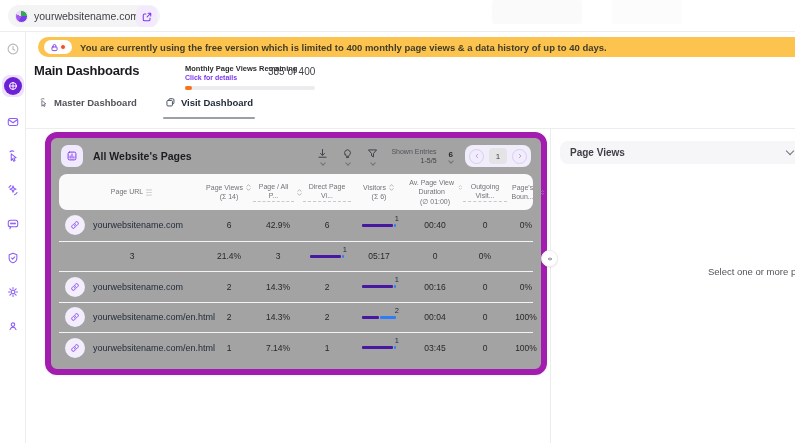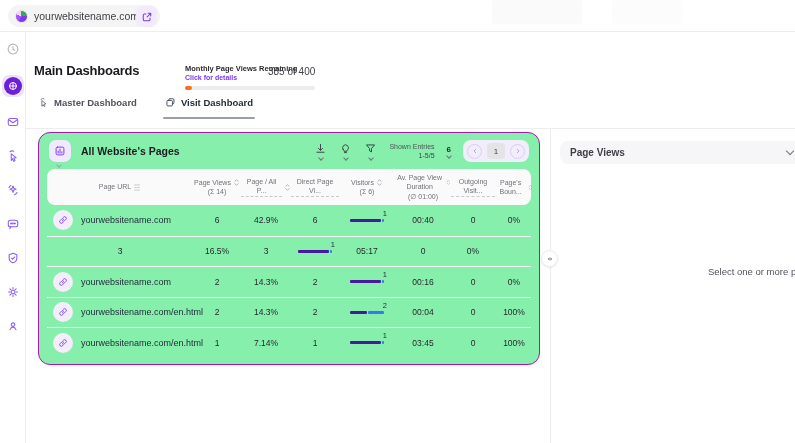--- a/index.html
+++ b/index.html
@@ -55,22 +55,22 @@
   .tab { position:relative; display:flex; align-items:center; gap:5px; font-size:9.5px; font-weight:600;
     color:#52525b; cursor:pointer; padding-bottom:2px; }
   .tab.active { color:#1f2937; }
   .tab.active::after { content:""; position:absolute; left:-2px; right:-2px; bottom:-9px;
     height:2.5px; background:#9aa0a6; border-radius:2px; }
   .beta-dot { width:7px; height:7px; border-radius:50%; background:#f8a23b; margin-left:2px; }
 
   
   .content { position:absolute; left:26px; top:128px; width:769px; height:315px; border-top:1px solid #ededf0; }
 
-  .card { position:absolute; left:12px; top:3px; width:502px; background:#86efac;
-    border:1px solid #a21caf; border-radius:12px; box-shadow:0 1px 3px rgba(20,20,40,0.05); padding-bottom:6px; }
+  .card { position:absolute; left:19px; top:3px; width:502px; background:#a3a3a3;
+    border:6px solid #a21caf; border-radius:12px; box-shadow:0 1px 3px rgba(20,20,40,0.05); padding-bottom:6px; }
   .card-head { height:36px; display:flex; align-items:center; padding:0 10px; position:relative; }
   .title-badge { width:22px; height:22px; border-radius:7px; background:#f1e9fd;
     display:flex; align-items:center; justify-content:center; cursor:pointer; }
   .badge-chev { position:absolute; left:18px; top:30px; width:4px; height:4px;
     border-right:1px solid #a1a1aa; border-bottom:1px solid #a1a1aa; transform:rotate(45deg); }
   .card-title { margin-left:10px; font-size:10.5px; font-weight:700; color:#1c1c21; }
   .toolbar { margin-left:auto; display:flex; align-items:center; gap:12px; }
   .tool { display:flex; flex-direction:column; align-items:center; gap:1px; cursor:pointer; }
   .tool .chev { width:4px; height:4px; border-width:1px; margin-top:0; }
   .shown { display:flex; flex-direction:column; align-items:flex-end; font-size:7px; color:#52525b; line-height:1.3; }
@@ -190,20 +190,30 @@
       </svg>
     </div>
     <div class="sb-item" style="margin-top:12px">
       <svg width="14" height="14" viewBox="0 0 16 16" fill="none" stroke="#8b5cf6" stroke-width="1.2" stroke-linecap="round">
         <circle cx="8" cy="6.4" r="2"></circle>
           <path d="M4.6 12.2c.7-1.9 2-2.9 3.4-2.9s2.7 1 3.4 2.9"></path>
       </svg>
     </div>
   </div>
 
+  <div class="banner">
+    <span class="lock-pill">
+      <svg width="9" height="9" viewBox="0 0 16 16" fill="none" stroke="#7c3aed" stroke-width="1.6" stroke-linecap="round">
+        <rect x="3.5" y="7" width="9" height="6.5" rx="1.5"></rect>
+          <path d="M5.5 7V5.2a2.5 2.5 0 0 1 5 0V7"></path>
+      </svg>
+      <span class="lock-dot"></span>
+    </span>
+    <span class="banner-text">You are currently using the free version which is limited to 400 monthly page views &amp; a data history of up to 40 days.</span>
+  </div>
 
   <h1 class="page-title">Main Dashboards</h1>
   <div class="quota-label">Monthly Page Views Remaining</div>
   <div class="quota-link">Click for details</div>
   <div class="quota-value">385 of 400</div>
   <div class="quota-bar">
     <div class="quota-fill" style="width: 5%;"></div>
   </div>
 
   <div class="tabs">
@@ -373,21 +383,21 @@
                   <span class="vis-seg" style="background: rgb(46, 124, 246); flex: 1 1 0%;"></span>
                 </div>
               </div>
             </div>
             <div class="td">00:40</div>
             <div class="td">0</div>
             <div class="td">0%</div>
           </div>
           <div class="tr">
             <div class="td">3</div>
-            <div class="td">16.5%</div>
+            <div class="td">21.4%</div>
             <div class="td">3</div>
             <div class="td">
               <div class="vis-wrap">
                 <span class="vis-num">1</span>
                 <div class="vis-bar">
                   <span class="vis-seg" style="background: rgb(71, 25, 163); flex: 13 1 0%;"></span>
                   <span class="vis-seg" style="background: rgb(46, 124, 246); flex: 1 1 0%;"></span>
                 </div>
               </div>
             </div>

